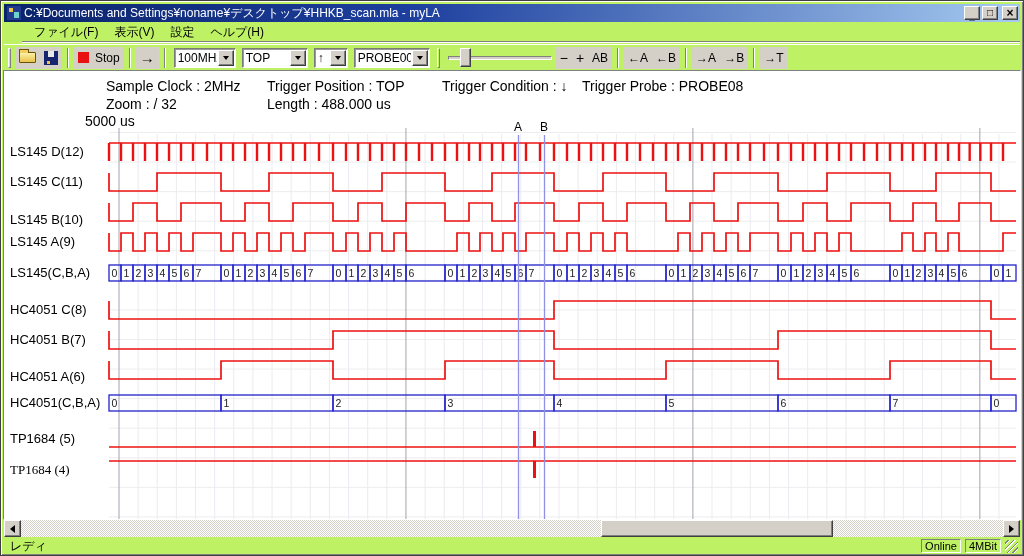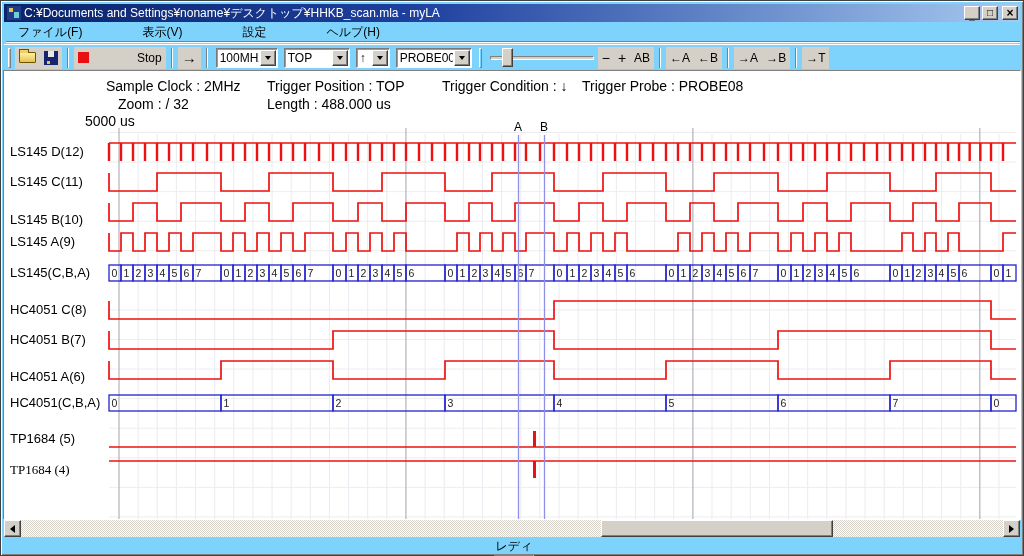--- a/index.html
+++ b/index.html
@@ -1,45 +1,45 @@
 <!DOCTYPE html>
 <html><head>
 <meta charset="utf-8">
 <style>
   html,body{margin:0;padding:0;background:#808080;}
   body{width:1024px;height:556px;overflow:hidden;font-family:"Liberation Sans",sans-serif;}
   *{box-sizing:border-box;}
-  .window{position:relative;width:1024px;height:556px;background:#7dd3fc;
+  .window{position:relative;width:1024px;height:556px;background:#bef264;
     border:1px solid #404040;box-shadow:inset 1px 1px 0 #ffffff, inset -1px -1px 0 #808080;}
   
   .titlebar{position:absolute;left:3px;right:3px;top:3px;height:18px;
     background:linear-gradient(90deg,#0a246a 0%,#1d3f9e 40%,#a6caf0 100%);
     display:flex;align-items:center;padding:0 2px;color:#fff;}
   .app-icon{width:14px;height:14px;margin:0 3px 0 1px;background:#223a8c;position:relative;flex:0 0 auto;}
   .app-icon i{position:absolute;display:block;}
   .app-icon .p1{left:2px;top:2px;width:4px;height:4px;background:#e8c24a;}
   .app-icon .p2{left:7px;top:6px;width:5px;height:6px;background:#6fd0d0;}
   .title-text{font-size:12px;white-space:nowrap;overflow:hidden;flex:1;}
   .tb-btns{display:flex;gap:2px;margin-left:4px;}
   .tbtn{width:16px;height:14px;background:#d4d0c8;border:1px solid;border-color:#fff #404040 #404040 #fff;
     box-shadow:inset -1px -1px 0 #808080;font:bold 10px "Liberation Sans",sans-serif;color:#000;
     display:flex;align-items:center;justify-content:center;padding:0;line-height:10px;}
   .tbtn.close{margin-left:2px;font-size:12px;}
   .tbtn.min span{position:relative;top:3px;}
   
-  .menubar{position:absolute;left:5px;right:3px;top:22px;height:19px;display:flex;align-items:center;
-    font-size:12px;color:#000;padding-left:4px;border-bottom:1px solid #808080;box-shadow:0 1px 0 #fff;gap:44px;}
+  .menubar{position:absolute;left:21px;right:3px;top:22px;height:19px;display:flex;align-items:center;
+    font-size:12px;color:#000;padding-left:4px;border-bottom:1px solid #808080;box-shadow:0 1px 0 #fff;}
   .menu-item{padding:2px 8px;}
   
   .toolbar{position:absolute;left:3px;right:3px;top:43px;height:26px;display:flex;align-items:center;
     border-top:1px solid #fff;}
   .grip{width:3px;height:20px;border:1px solid;border-color:#fff #808080 #808080 #fff;margin:0 4px;flex:0 0 auto;}
   .tsep{width:0;height:20px;border-left:1px solid #808080;border-right:1px solid #fff;margin:0 5px;flex:0 0 auto;}
   .tbut{height:22px;background:#d4d0c8;border:none;display:flex;align-items:center;justify-content:center;
-    font-size:12px;color:#000;padding:8px 4px;flex:0 0 auto;font-family:"Liberation Sans",sans-serif;gap:42px;}
+    font-size:12px;color:#000;padding:8px 4px;flex:0 0 auto;font-family:"Liberation Sans",sans-serif;}
   .icon-folder{width:17px;height:11px;background:linear-gradient(#fdf0a8,#e8c24a);border:1px solid #6e5200;
     border-radius:1px;position:relative;}
   .icon-folder:before{content:"";position:absolute;left:-1px;top:-4px;width:8px;height:3px;background:#f0d060;
     border:1px solid #6e5200;border-bottom:none;}
   .icon-floppy{width:14px;height:14px;background:#17256f;position:relative;}
   .icon-floppy:before{content:"";position:absolute;left:4px;top:0;width:6px;height:6px;background:#e8e8e8;}
   .icon-floppy:after{content:"";position:absolute;left:3px;bottom:1px;width:3px;height:3px;background:#e8c24a;}
   .stop-square{display:inline-block;width:11px;height:11px;background:#e81010;margin-right:6px;}
   .big-arrow{font-size:15px;font-weight:bold;}
   .combo{height:20px;background:#fff;border:1px solid;border-color:#7a7a7a #fff #fff #7a7a7a;
@@ -72,21 +72,21 @@
     display:flex;align-items:center;justify-content:center;}
   .sbtn.left{left:0;} .sbtn.right{right:0;}
   .tri-left{width:0;height:0;border-top:4px solid transparent;border-bottom:4px solid transparent;
     border-right:5px solid #000;}
   .tri-right{width:0;height:0;border-top:4px solid transparent;border-bottom:4px solid transparent;
     border-left:5px solid #000;}
   .sthumb{position:absolute;top:0;left:597px;width:232px;height:17px;background:#d4d0c8;border:1px solid;
     border-color:#fff #404040 #404040 #fff;box-shadow:inset -1px -1px 0 #808080;}
   
   .statusbar{position:absolute;left:3px;right:3px;top:537px;height:16px;display:flex;align-items:center;
-    font-size:12px;color:#000;padding:0 2px;flex-direction:column;}
+    font-size:12px;color:#000;padding:0 2px;}
   .status-text{flex:1;padding-left:4px;}
   .spanel{border:1px solid;border-color:#808080 #fff #fff #808080;font-size:11px;
     padding:0 3px;height:14px;line-height:13px;margin-left:4px;}
   .resize-grip{width:13px;height:13px;margin-left:4px;
     background:repeating-linear-gradient(135deg,transparent 0 2px,#808080 2px 3px,#ffffff 3px 4px);}
 </style>
 </head>
 <body>
 
 <div class="window">
@@ -478,21 +478,21 @@
         </g>
         <g>
           <line x1="517.5" x2="517.5" y1="134" y2="518" stroke="#9090e4" stroke-width="1.3"></line>
           <line x1="543.5" x2="543.5" y1="134" y2="518" stroke="#9090e4" stroke-width="1.3"></line>
         </g>
       </svg>
     <div class="info-text" style="left:102px;top:7px">Sample Clock : 2MHz</div>
     <div class="info-text" style="left:263px;top:7px">Trigger Position : TOP</div>
     <div class="info-text" style="left:438px;top:7px">Trigger Condition : ↓</div>
     <div class="info-text" style="left:578px;top:7px">Trigger Probe : PROBE08</div>
-    <div class="info-text" style="left:114px;top:25px">Zoom : /  32</div>
+    <div class="info-text" style="left:102px;top:25px">Zoom : /  32</div>
     <div class="info-text" style="left:263px;top:25px">Length : 488.000 us</div>
     <div class="info-text" style="left:81px;top:42px">5000 us</div>
     <div class="cursor-label" style="left:510px;top:49px">A</div>
     <div class="cursor-label" style="left:536px;top:49px">B</div>
     <div id="labels">
         <div class="chan-label" style="top: 73px;">LS145 D(12)</div>
         <div class="chan-label" style="top: 103px;">LS145 C(11)</div>
         <div class="chan-label" style="top: 141px;">LS145 B(10)</div>
         <div class="chan-label" style="top: 163px;">LS145 A(9)</div>
         <div class="chan-label" style="top: 194px;">LS145(C,B,A)</div>

